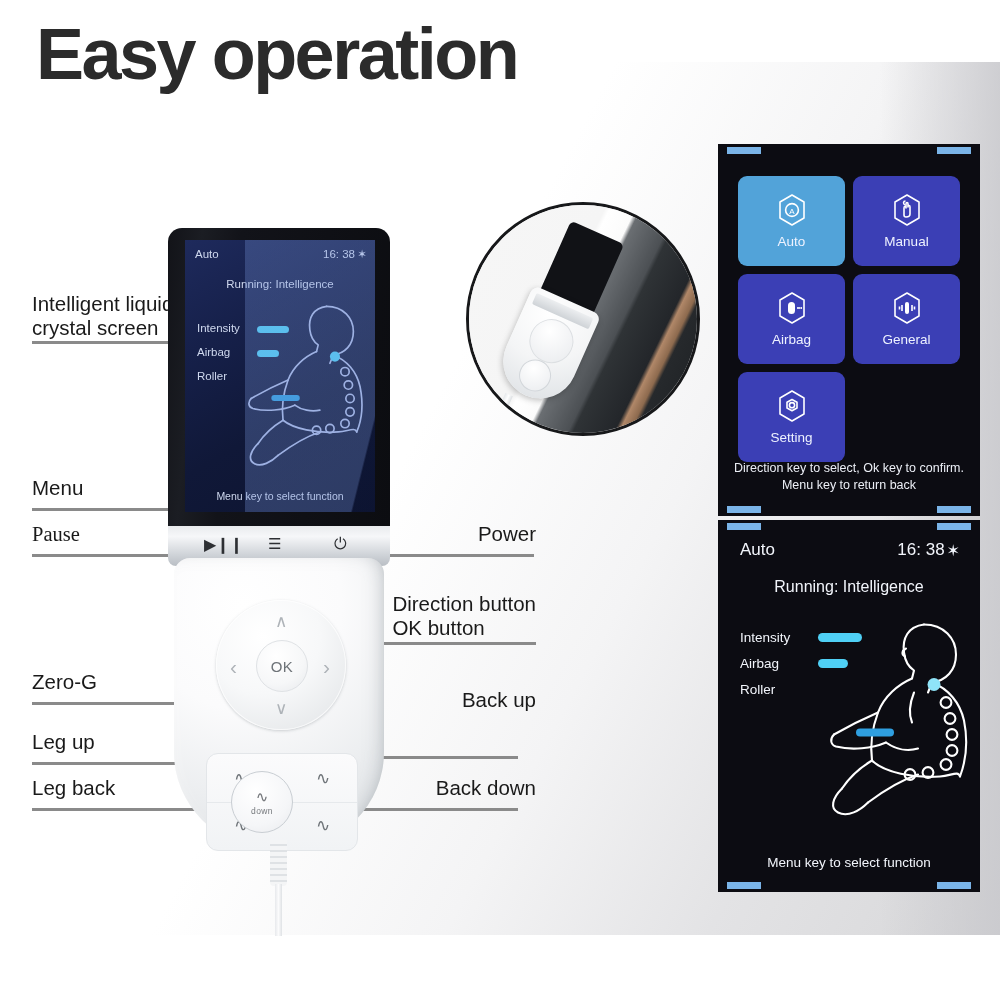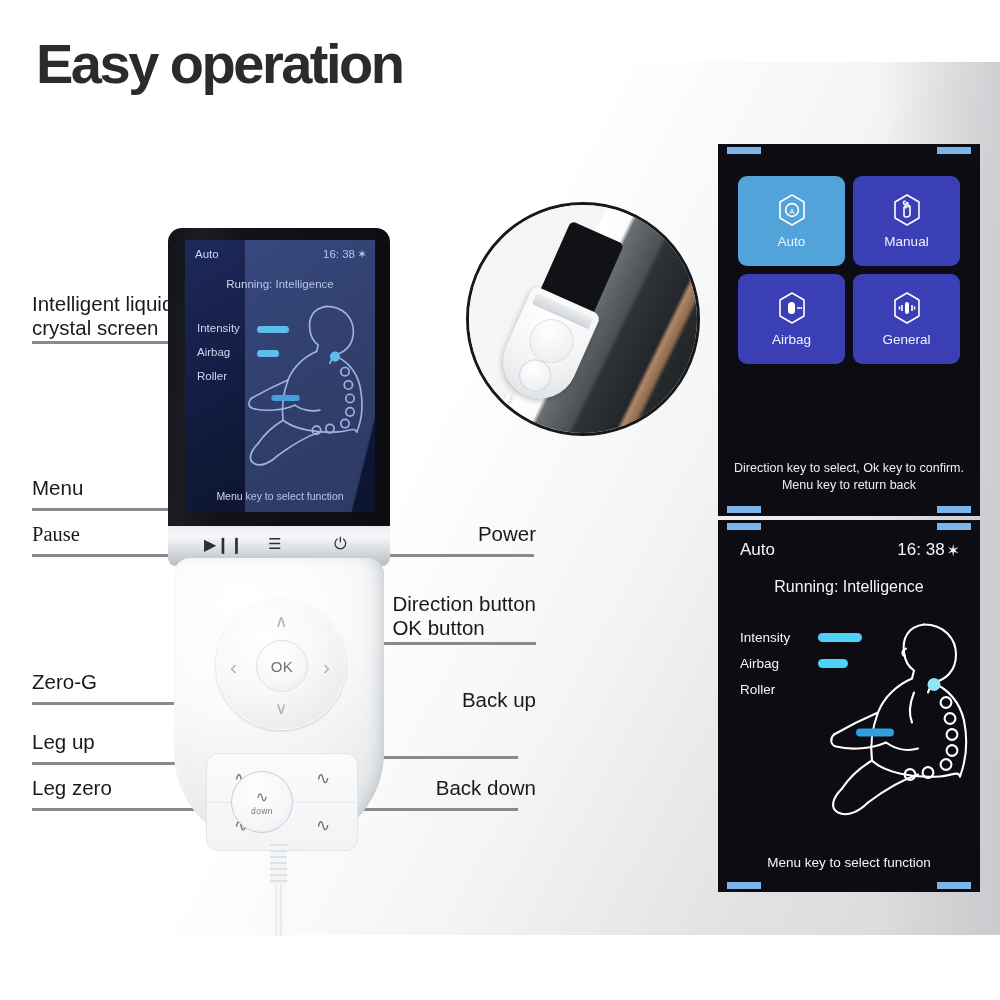--- a/index.html
+++ b/index.html
@@ -16,22 +16,22 @@
     background:linear-gradient(118deg,#ffffff 0%,#ffffff 42%,#f4f4f5 62%,#e3e3e5 80%,#d7d7d9 100%);
     overflow:hidden;
   }
   #band:before{
     content:"";position:absolute;right:0;top:0;width:120px;height:100%;
     background:linear-gradient(90deg,rgba(210,210,213,0) 0%,rgba(201,201,205,.85) 100%);
   }
 
   
   #title{
-    position:absolute;left:36px;top:36px;
-    font-size:56px;font-weight:bold;letter-spacing:-2.5px;
+    position:absolute;left:36px;top:18px;
+    font-size:72px;font-weight:bold;letter-spacing:-2.5px;
     color:#2b2b2b;line-height:1;white-space:nowrap;
   }
 
   
   .callout{position:absolute;color:#1a1a1a;font-size:20.5px;line-height:1.18;white-space:pre;}
   .callout.r{text-align:left;}
   .lead{position:absolute;height:3px;background:#8a8a8a;}
   .leadslant{position:absolute;height:0;border-top:3px solid #8a8a8a;transform-origin:left center;}
 
   
@@ -198,21 +198,21 @@
   <div class="callout" style="left:32px;top:522px;font-family:Liberation Serif, serif;">Pause</div>
   <div class="lead" style="left:32px;top:554px;width:176px;"></div>
 
   <div class="callout" style="left:32px;top:670px;">Zero-G</div>
   <div class="lead" style="left:32px;top:702px;width:184px;"></div>
   <div class="leadslant" style="left:214px;top:703px;width:86px;transform:rotate(42deg);"></div>
 
   <div class="callout" style="left:32px;top:730px;">Leg up</div>
   <div class="lead" style="left:32px;top:762px;width:178px;"></div>
 
-  <div class="callout" style="left:32px;top:776px;">Leg zero</div>
+  <div class="callout" style="left:32px;top:776px;">Leg back</div>
   <div class="lead" style="left:32px;top:808px;width:178px;"></div>
 
   <div class="callout r" style="right:464px;top:522px;">Power</div>
   <div class="lead" style="left:352px;top:554px;width:182px;"></div>
 
   <div class="callout r" style="right:464px;top:592px;">Direction button
 OK button</div>
   <div class="lead" style="left:344px;top:642px;width:192px;"></div>
 
   <div class="callout r" style="right:464px;top:688px;">Back up</div>
@@ -365,20 +365,32 @@
                 <g fill="none" stroke="#ffffff" stroke-width="1.6" stroke-linejoin="round">
               <path d="M15 2 L27 9 L27 25 L15 32 L3 25 L3 9 Z"></path>
               <rect x="13" y="11" width="4" height="12" rx="2" fill="#ffffff" stroke="none"></rect>
               <path d="M10 14 L10 20 M7.5 15.5 L7.5 18.5 M20 14 L20 20 M22.5 15.5 L22.5 18.5"></path>
                 </g>
               </svg>
           </span>
           <span class="tlabel">General</span>
         </div>
 
+        <div class="tile">
+          <span class="hexico">
+            <svg width="30" height="34" viewBox="0 0 30 34">
+                <g fill="none" stroke="#ffffff" stroke-width="1.6" stroke-linejoin="round">
+              <path d="M15 2 L27 9 L27 25 L15 32 L3 25 L3 9 Z"></path>
+              <path d="M15 10.5 L20 13.3 L20 19 L15 21.8 L10 19 L10 13.3 Z"></path>
+              <circle cx="15" cy="16.2" r="2.6"></circle>
+                </g>
+              </svg>
+          </span>
+          <span class="tlabel">Setting</span>
+        </div>
 
       </div>
       <div id="menuHint">Direction key to select, Ok key to confirm. Menu key to return back</div>
     </div>
   </div>
 
   <div class="screenWrap" style="left:718px;top:520px;">
     <div class="screen" id="statusScreen">
       <div class="brkt tl"></div>
       <div class="brkt tr"></div>

